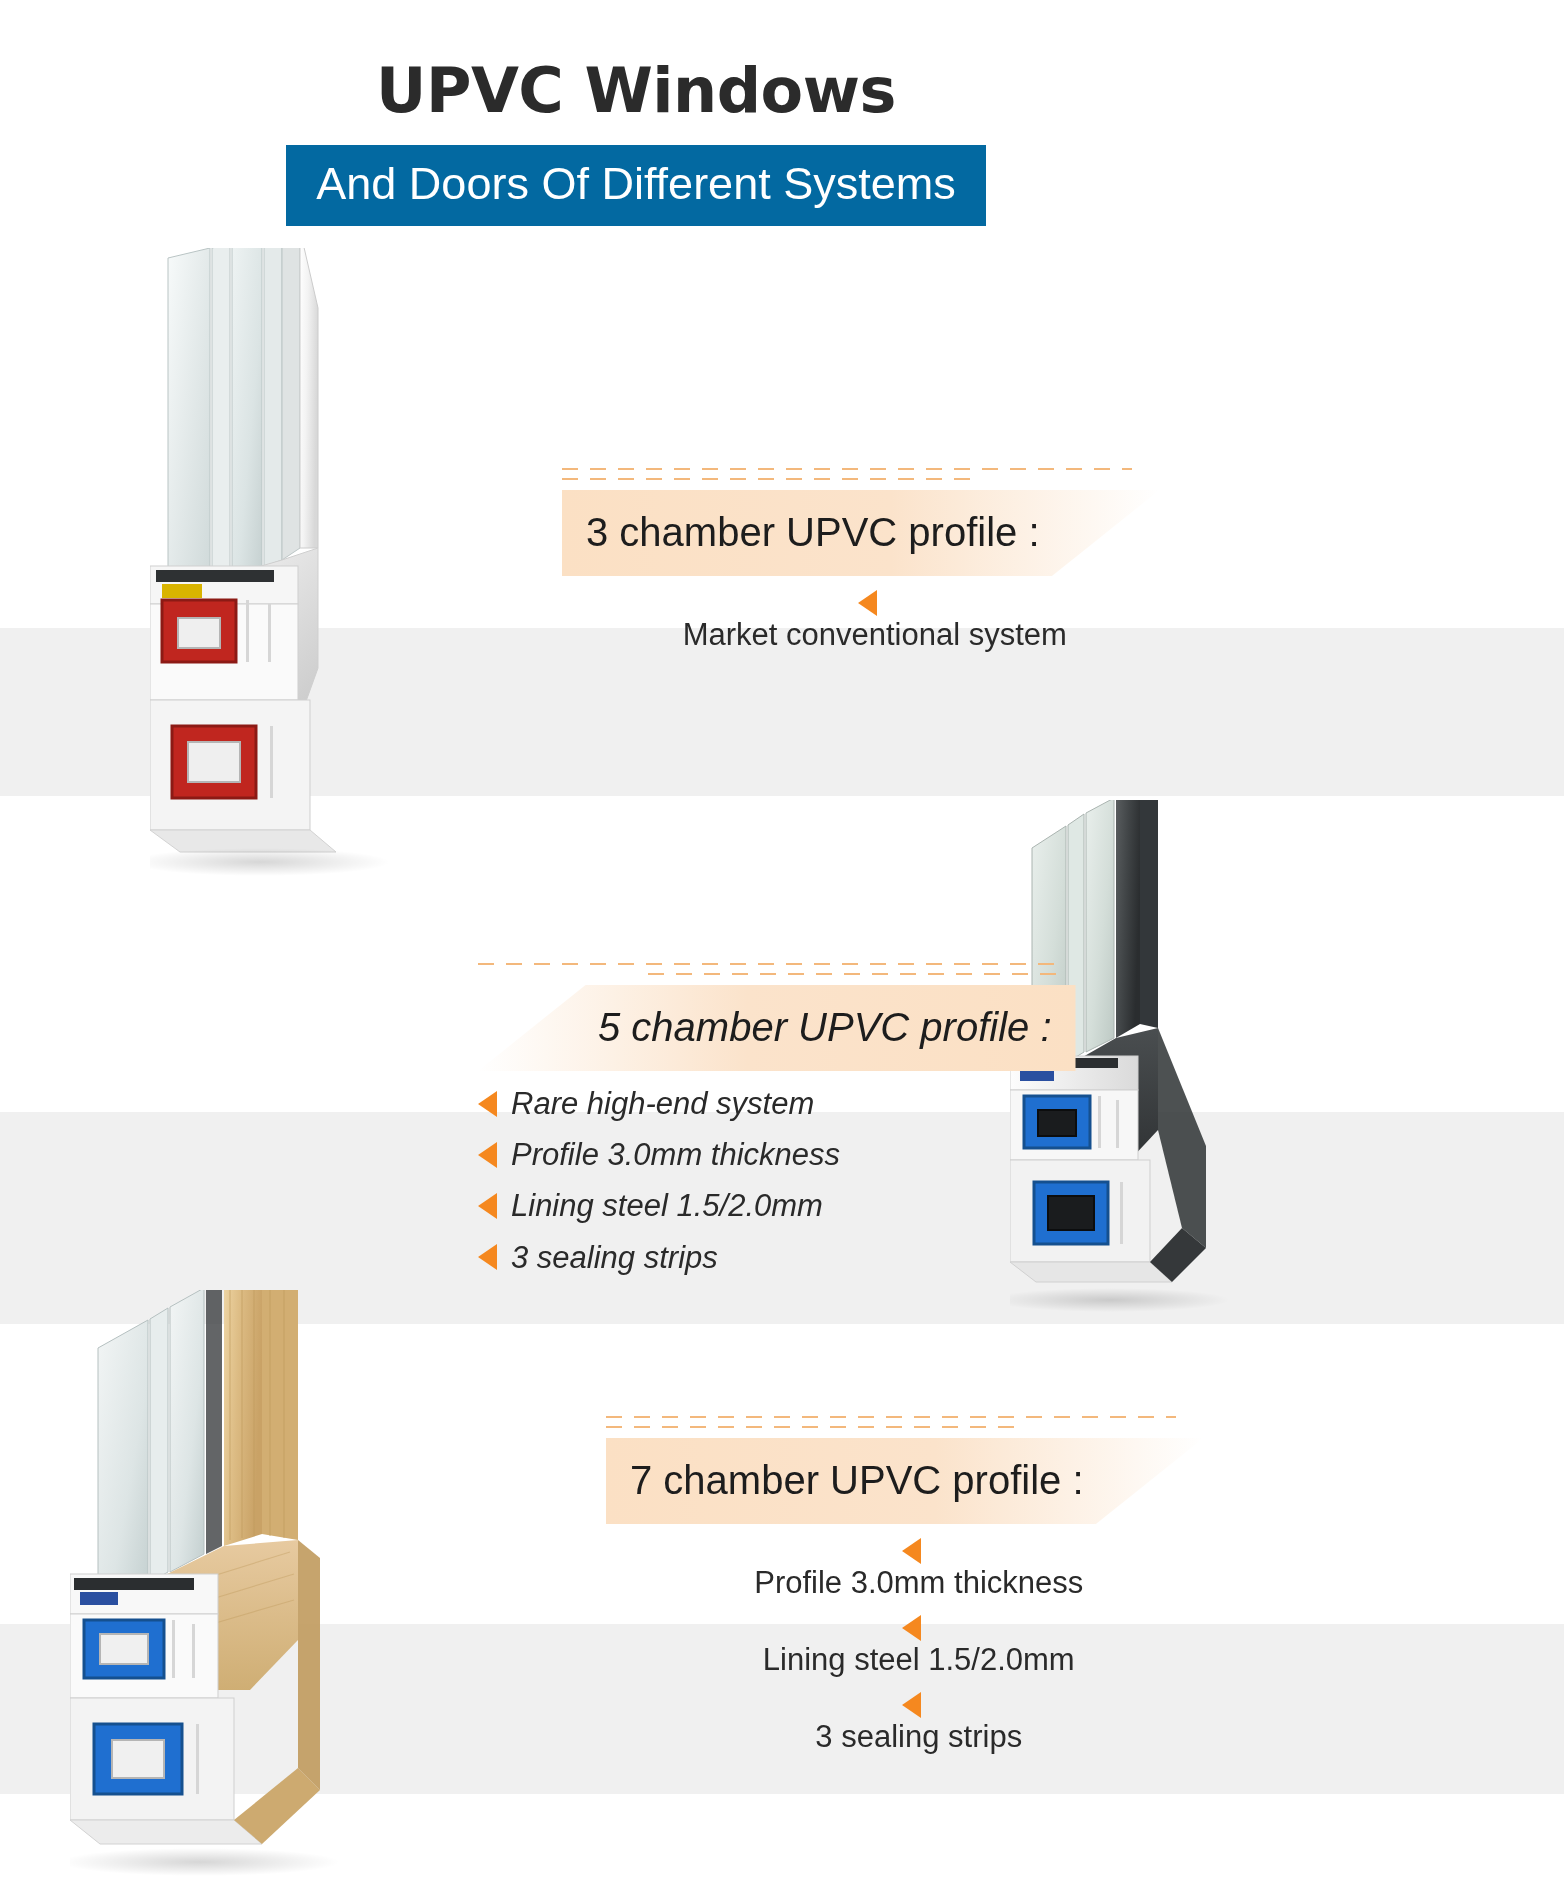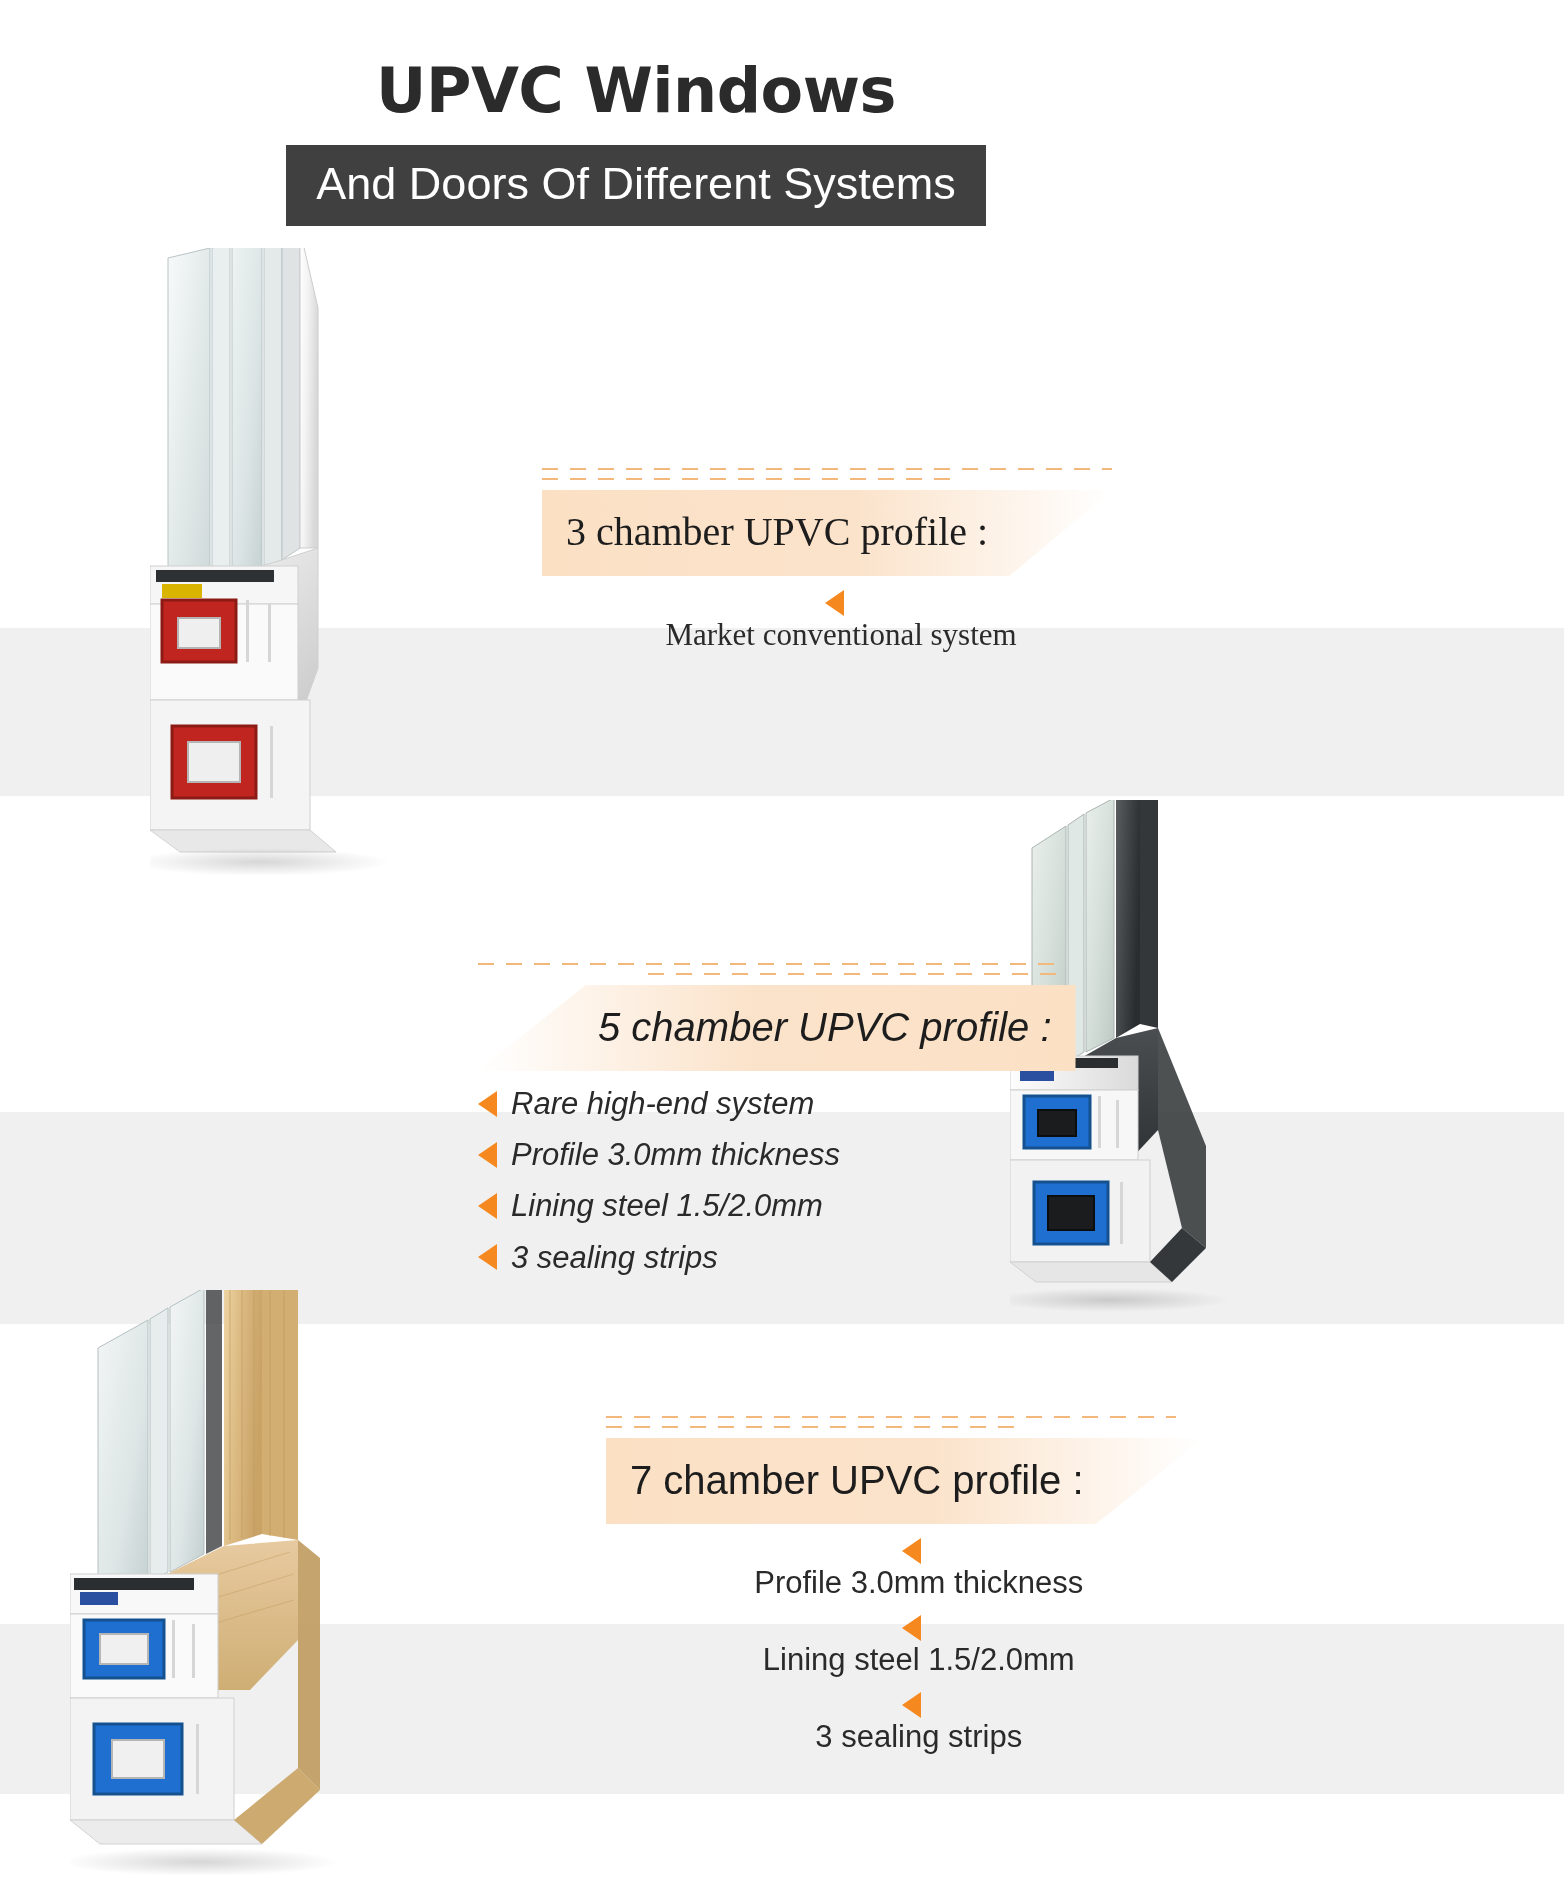--- a/index.html
+++ b/index.html
@@ -31,21 +31,21 @@
     letter-spacing: -0.5px;
     color: #2b2b2b;
     line-height: 1.05;
   }
   .subtitle-wrap {
     margin-top: 22px;
     display: flex;
     justify-content: center;
   }
   .subtitle {
-    background: #404040;
+    background: #0369a1;
     color: #ffffff;
     font-size: 45px;
     font-weight: 400;
     line-height: 1;
     padding: 16px 30px 20px 30px;
     letter-spacing: 0px;
     white-space: nowrap;
   }
 
   
@@ -119,21 +119,21 @@
   .tri {
     width: 0; height: 0;
     border-top: 13px solid transparent;
     border-bottom: 13px solid transparent;
     border-right: 19px solid #f5881f;
     margin-right: 14px;
     flex: none;
   }
 
   
-  #sec-3 { top: 468px;  left: 542px; font-family: Liberation Serif, serif; }
+  #sec-3 { top: 468px;  left: 562px; }
   #sec-5 { top: 963px;  left: 478px; font-style: italic; }
   #sec-7 { top: 1416px; left: 606px; }
 
   #sec-5 .dash-a { width: 580px; margin-left: 0; }
   #sec-5 .dash-b { width: 410px; margin-left: 170px; }
 
   
   .illus { position: absolute; z-index: 1; }
 
   

